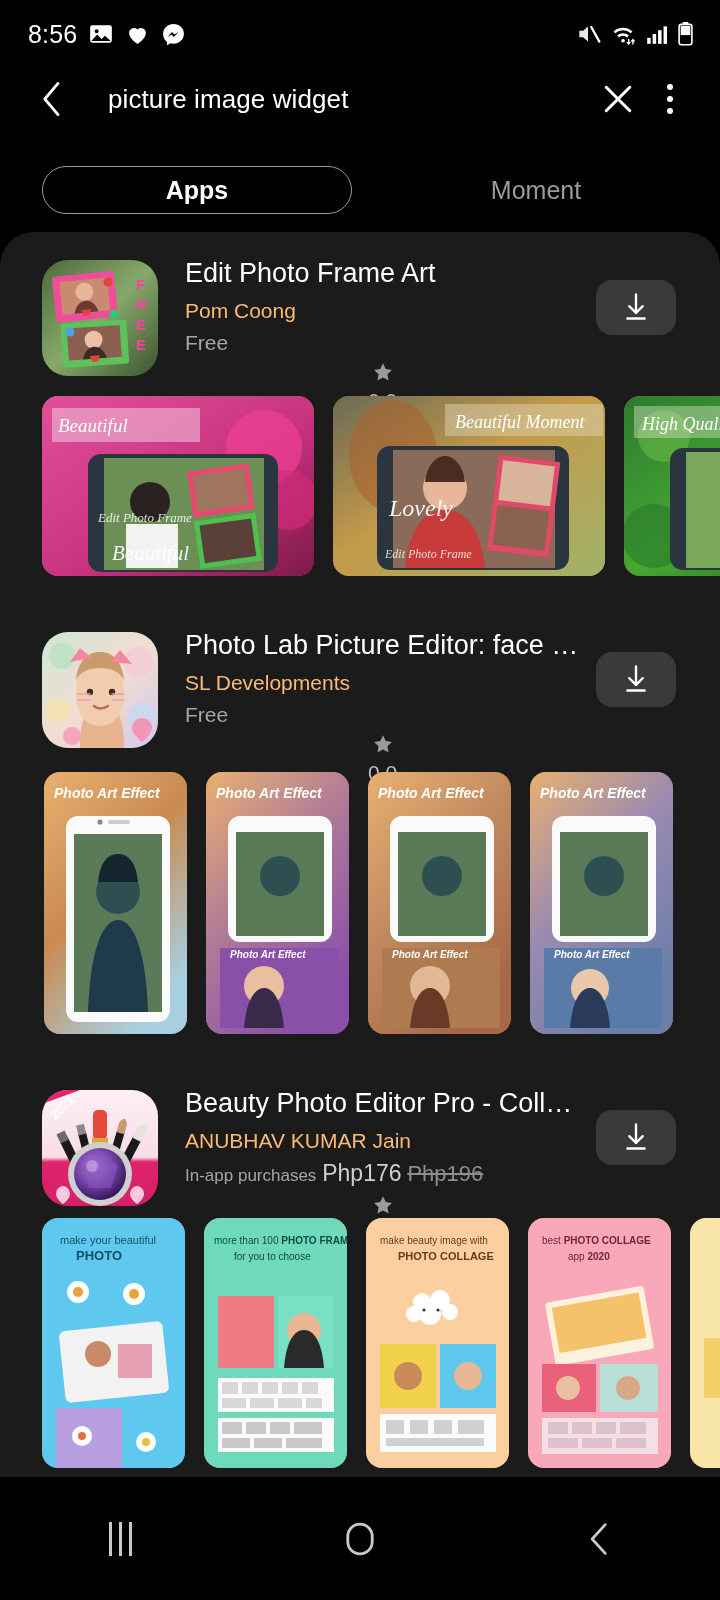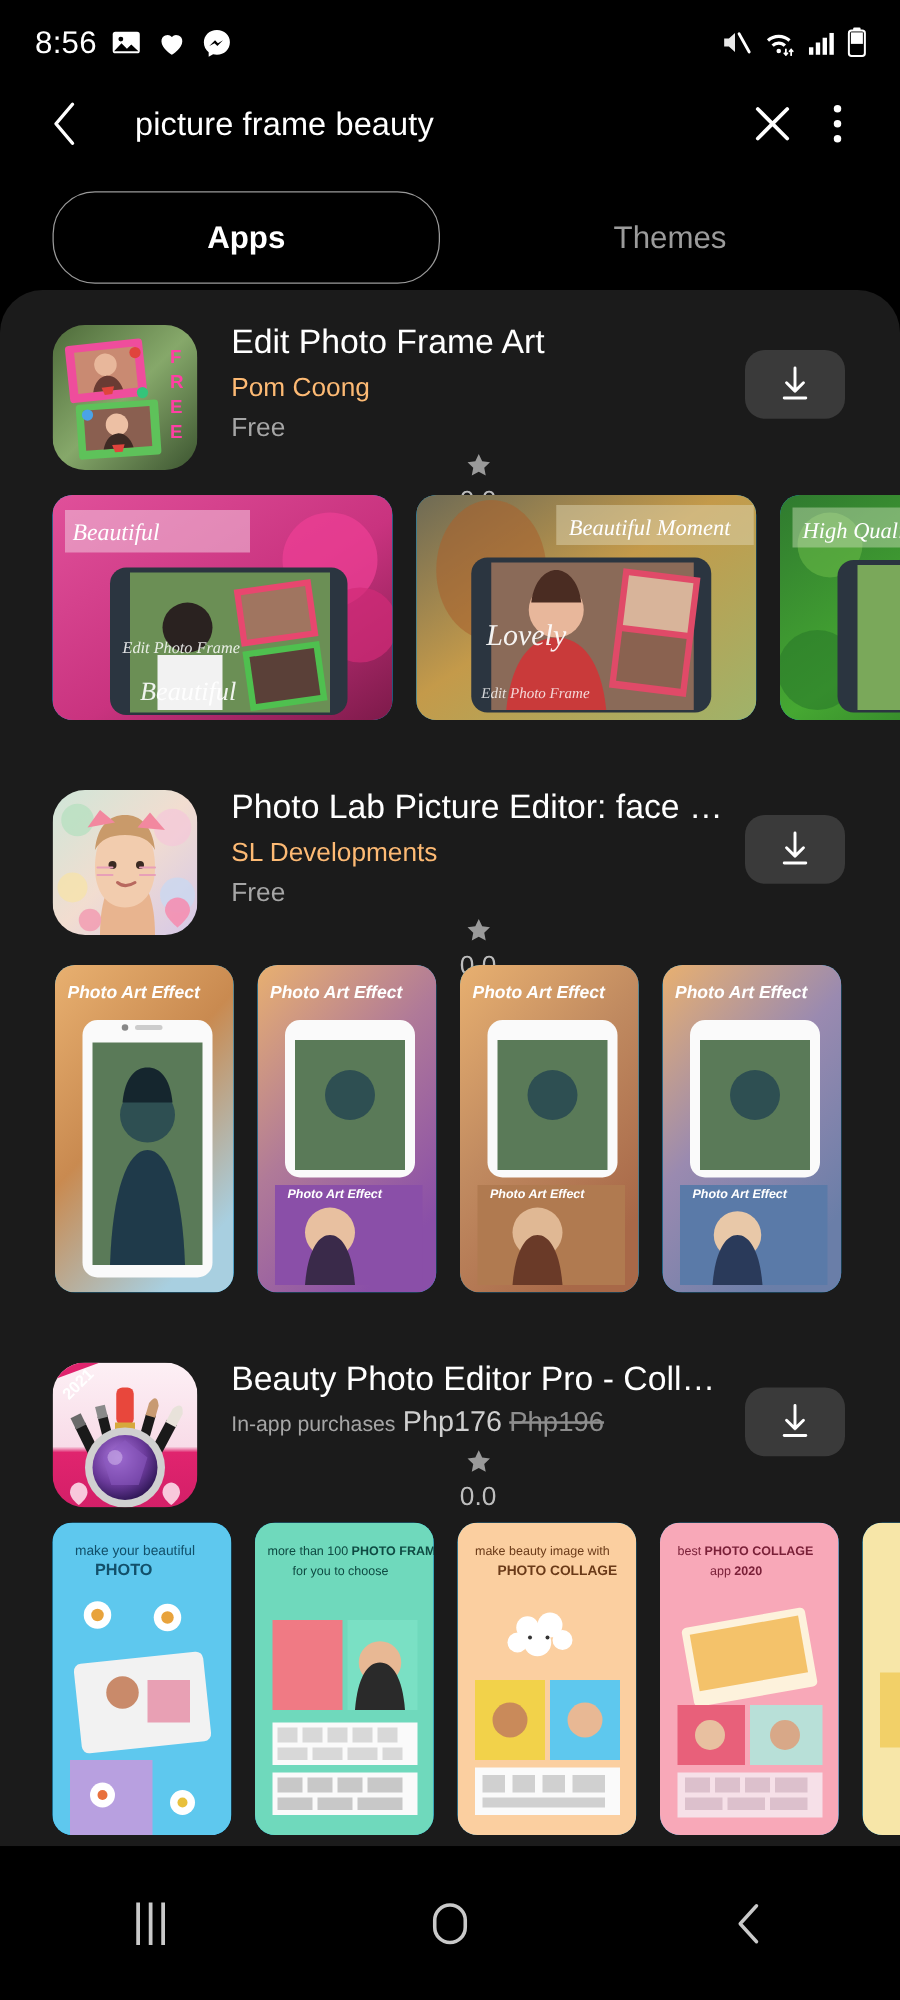--- a/index.html
+++ b/index.html
@@ -26,21 +26,21 @@
     display:flex; align-items:center; padding:0 24px 0 26px; }
   .back-btn { width:52px; height:52px; display:flex; align-items:center; justify-content:center; flex:0 0 auto; }
   .query { flex:1 1 auto; color:#fff; font-size:26px; margin-left:30px; letter-spacing:.1px;
     white-space:nowrap; overflow:hidden; text-overflow:ellipsis; }
   .hdr-btn { width:52px; height:52px; display:flex; align-items:center; justify-content:center; flex:0 0 auto; }
   .dots { display:flex; flex-direction:column; gap:6px; align-items:center; }
   .dots span { width:6px; height:6px; border-radius:50%; background:#fff; display:block; }
 
   
   .tabs { position:absolute; top:150px; left:0; width:720px; height:80px; display:flex; align-items:center; }
-  .tab { height:74px; display:flex; align-items:center; justify-content:center; font-size:25px; }
+  .tab { height:48px; display:flex; align-items:center; justify-content:center; font-size:25px; }
   .tab.active { width:310px; margin-left:42px; border:1.6px solid #9a9a9a; border-radius:34px;
     color:#fff; font-weight:bold; }
   .tab.inactive { flex:1 1 auto; color:#9b9b9b; }
 
   
   .sheet { position:absolute; top:232px; left:0; width:720px; height:1245px;
     background:#1b1b1b; border-radius:34px 34px 0 0; overflow:hidden; }
 
   .app-block { position:absolute; left:0; width:720px; }
   .app-head { position:relative; height:130px; }
@@ -54,21 +54,21 @@
   .app-price { color:#a6a6a6; font-size:21px; line-height:30px; margin-top:2px; white-space:nowrap; }
   .iap-label { font-size:17px; color:#a6a6a6;text-align:center; }
   .price-now { font-size:23px; color:#cfcfcf; }
   .price-old { font-size:22px; color:#8d8d8d; text-decoration:line-through; }
   .app-rating { display:flex; align-items:center; gap:6px; margin-top:3px;flex-direction:column; }
   .app-rating span.val { color:#bdbdbd; font-size:21px; }
   .dl-btn { position:absolute; right:44px; top:24px; width:80px; height:55px;
     background:#3a3a3a; border-radius:16px; display:flex; align-items:center; justify-content:center; }
 
   .shots { position:absolute; left:0; width:720px; display:flex; gap:19px; padding-left:42px; overflow:hidden; }
-  .shot { flex:0 0 auto; border-radius:16px; overflow:hidden; background:#0ea5e9; }
+  .shot { flex:0 0 auto; border-radius:16px; overflow:hidden; background:#a16207; }
   .shot svg { display:block; }
 
   
   .navbar { position:absolute; bottom:0; left:0; width:720px; height:123px; background:#000;
     display:flex; align-items:center; justify-content:space-around; }
   .nav-item { width:150px; height:100px; display:flex; align-items:center; justify-content:center; }
   .nav-recents { display:flex; gap:7px; }
   .nav-recents i { display:block; width:3px; height:34px; background:#c9c9c9; }
 </style>
 </head>
@@ -117,38 +117,38 @@
       </svg>
     </div>
   </div>
 
   <div class="searchbar">
     <div class="back-btn">
       <svg width="30" height="36" viewBox="0 0 20 30">
         <path d="M15 2L4 15l11 13" fill="none" stroke="#fff" stroke-width="2.3" stroke-linecap="round" stroke-linejoin="round"></path>
       </svg>
     </div>
-    <div class="query">picture frame beauty</div>
+    <div class="query">picture image widget</div>
     <div class="hdr-btn">
       <svg width="34" height="34" viewBox="0 0 26 26">
         <path d="M4 4l18 18M22 4L4 22" stroke="#fff" stroke-width="2.3" stroke-linecap="round"></path>
       </svg>
     </div>
     <div class="hdr-btn">
       <div class="dots">
         <span></span>
           <span></span>
           <span></span>
       </div>
     </div>
   </div>
 
   <div class="tabs">
     <div class="tab active">Apps</div>
-    <div class="tab inactive">Themes</div>
+    <div class="tab inactive">Moment</div>
   </div>
 
   <div class="sheet">
 
     <div class="app-block" style="top:24px;">
       <div class="app-head">
         <div class="app-icon">
           <svg viewBox="0 0 116 116">
             <defs>
               <linearGradient id="a1bg" x1="0" y1="0" x2="1" y2="1">
@@ -459,20 +459,21 @@
             <path d="M58 62l18 14-7 22h-22l-7-22z" fill="#8a5ac0" opacity=".55"></path>
             <circle cx="50" cy="76" r="6" fill="#d8c0f0" opacity=".5"></circle>
             <path d="M14 104c0-5 4-8 7-8s7 3 7 8-7 10-7 10-7-5-7-10z" fill="#f8c8dc"></path>
             <path d="M88 104c0-5 4-8 7-8s7 3 7 8-7 10-7 10-7-5-7-10z" fill="#f8c8dc"></path>
             <path d="M0 14L38 0H0z" fill="#e0246e"></path>
             <text x="8" y="26" fill="#fff" font-family="Liberation Sans, sans-serif" font-size="13" font-weight="bold" transform="rotate(-45 16 22)">2021</text>
           </svg>
         </div>
         <div class="app-meta">
           <div class="app-title">Beauty Photo Editor Pro - Collage…</div>
+          <div class="app-dev">ANUBHAV KUMAR Jain</div>
           <div class="app-price">
             <span class="iap-label">In-app purchases</span>
             <span class="price-now">Php176</span>
             <span class="price-old">Php196</span>
           </div>
           <div class="app-rating">
             <svg width="22" height="22" viewBox="0 0 24 24">
               <path d="M12 2.5l3 6.3 6.8.9-5 4.7 1.3 6.8L12 17.9 5.9 21.2 7.2 14.4l-5-4.7 6.8-.9z" fill="#9a9a9a"></path>
             </svg>
             <span class="val">0.0</span>

